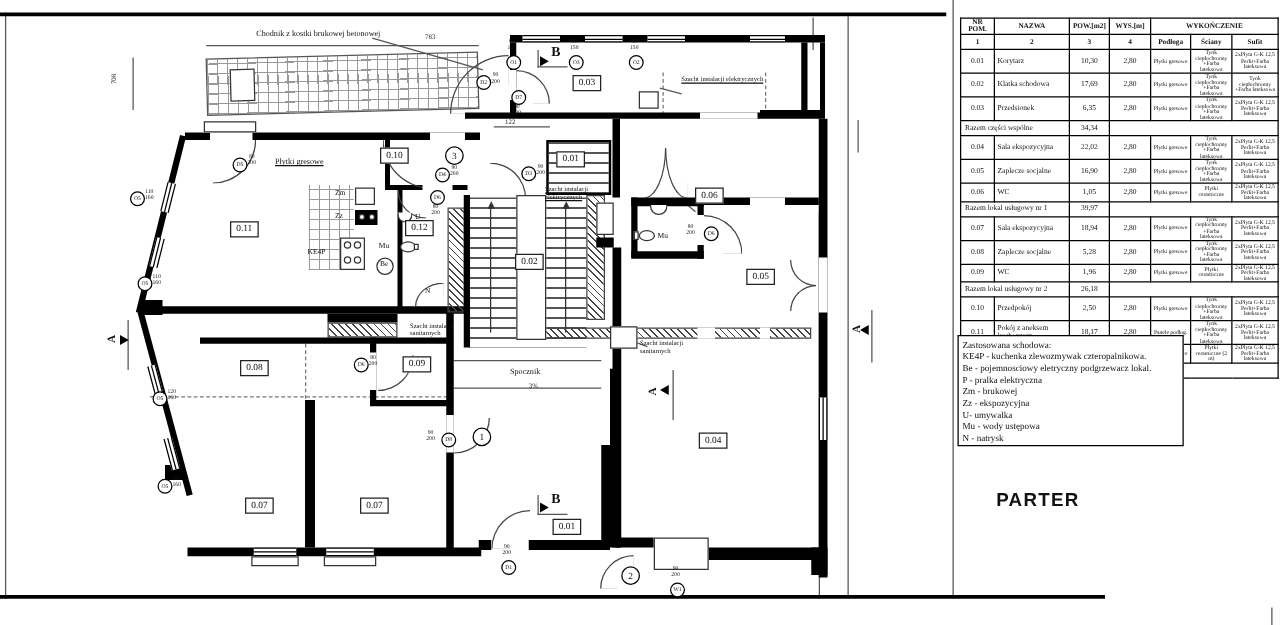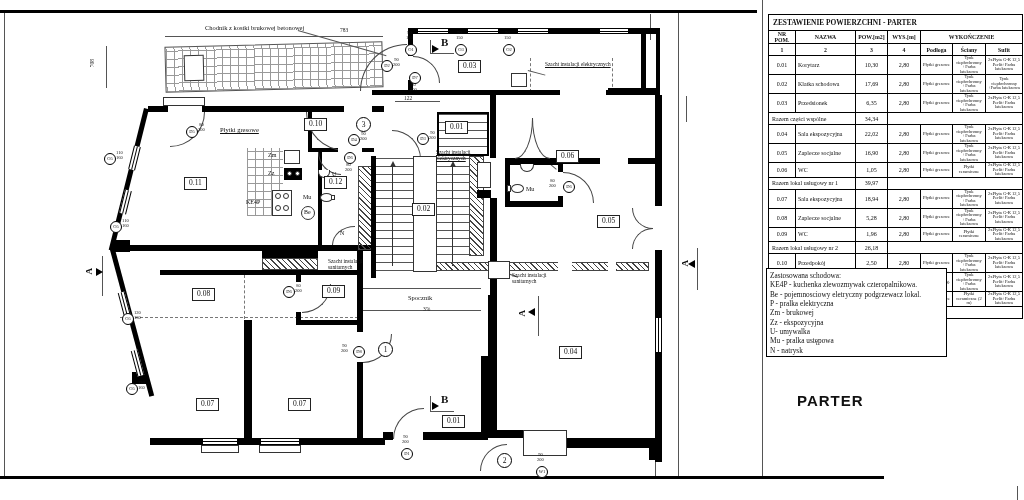--- a/index.html
+++ b/index.html
@@ -330,23 +330,20 @@
     <colgroup>
       <col style="width:27px">
         <col style="width:60px">
         <col style="width:32px">
         <col style="width:33px">
       <col style="width:32px">
         <col style="width:33px">
         <col style="width:37px">
     </colgroup>
     <tbody>
-      <tr class="t-title">
-        <td colspan="7">ZESTAWIENIE POWIERZCHNI - PARTER</td>
-      </tr>
       <tr class="t-h">
         <td>NR POM.</td>
         <td>NAZWA</td>
         <td>POW.[m2]</td>
         <td>WYS.[m]</td>
         <td colspan="3">WYKOŃCZENIE</td>
       </tr>
       <tr class="t-h">
         <td>1</td>
         <td>2</td>
@@ -495,18 +492,18 @@
   </table>
 
   <div id="legend">
       <div>Zastosowana schodowa:</div>
       <div>KE4P - kuchenka zlewozmywak czteropalnikowa.</div>
       <div>Be - pojemnosciowy eletryczny podgrzewacz lokal.</div>
       <div>P - pralka elektryczna</div>
       <div>Zm - brukowej</div>
       <div>Zz - ekspozycyjna</div>
       <div>U- umywalka</div>
-      <div>Mu - pralka ustępowa</div>
+      <div>Mu - wody ustępowa</div>
       <div>N - natrysk</div>
     </div>
 
   <div id="floor-title">PARTER</div>
 </div>
 
 </body></html>

